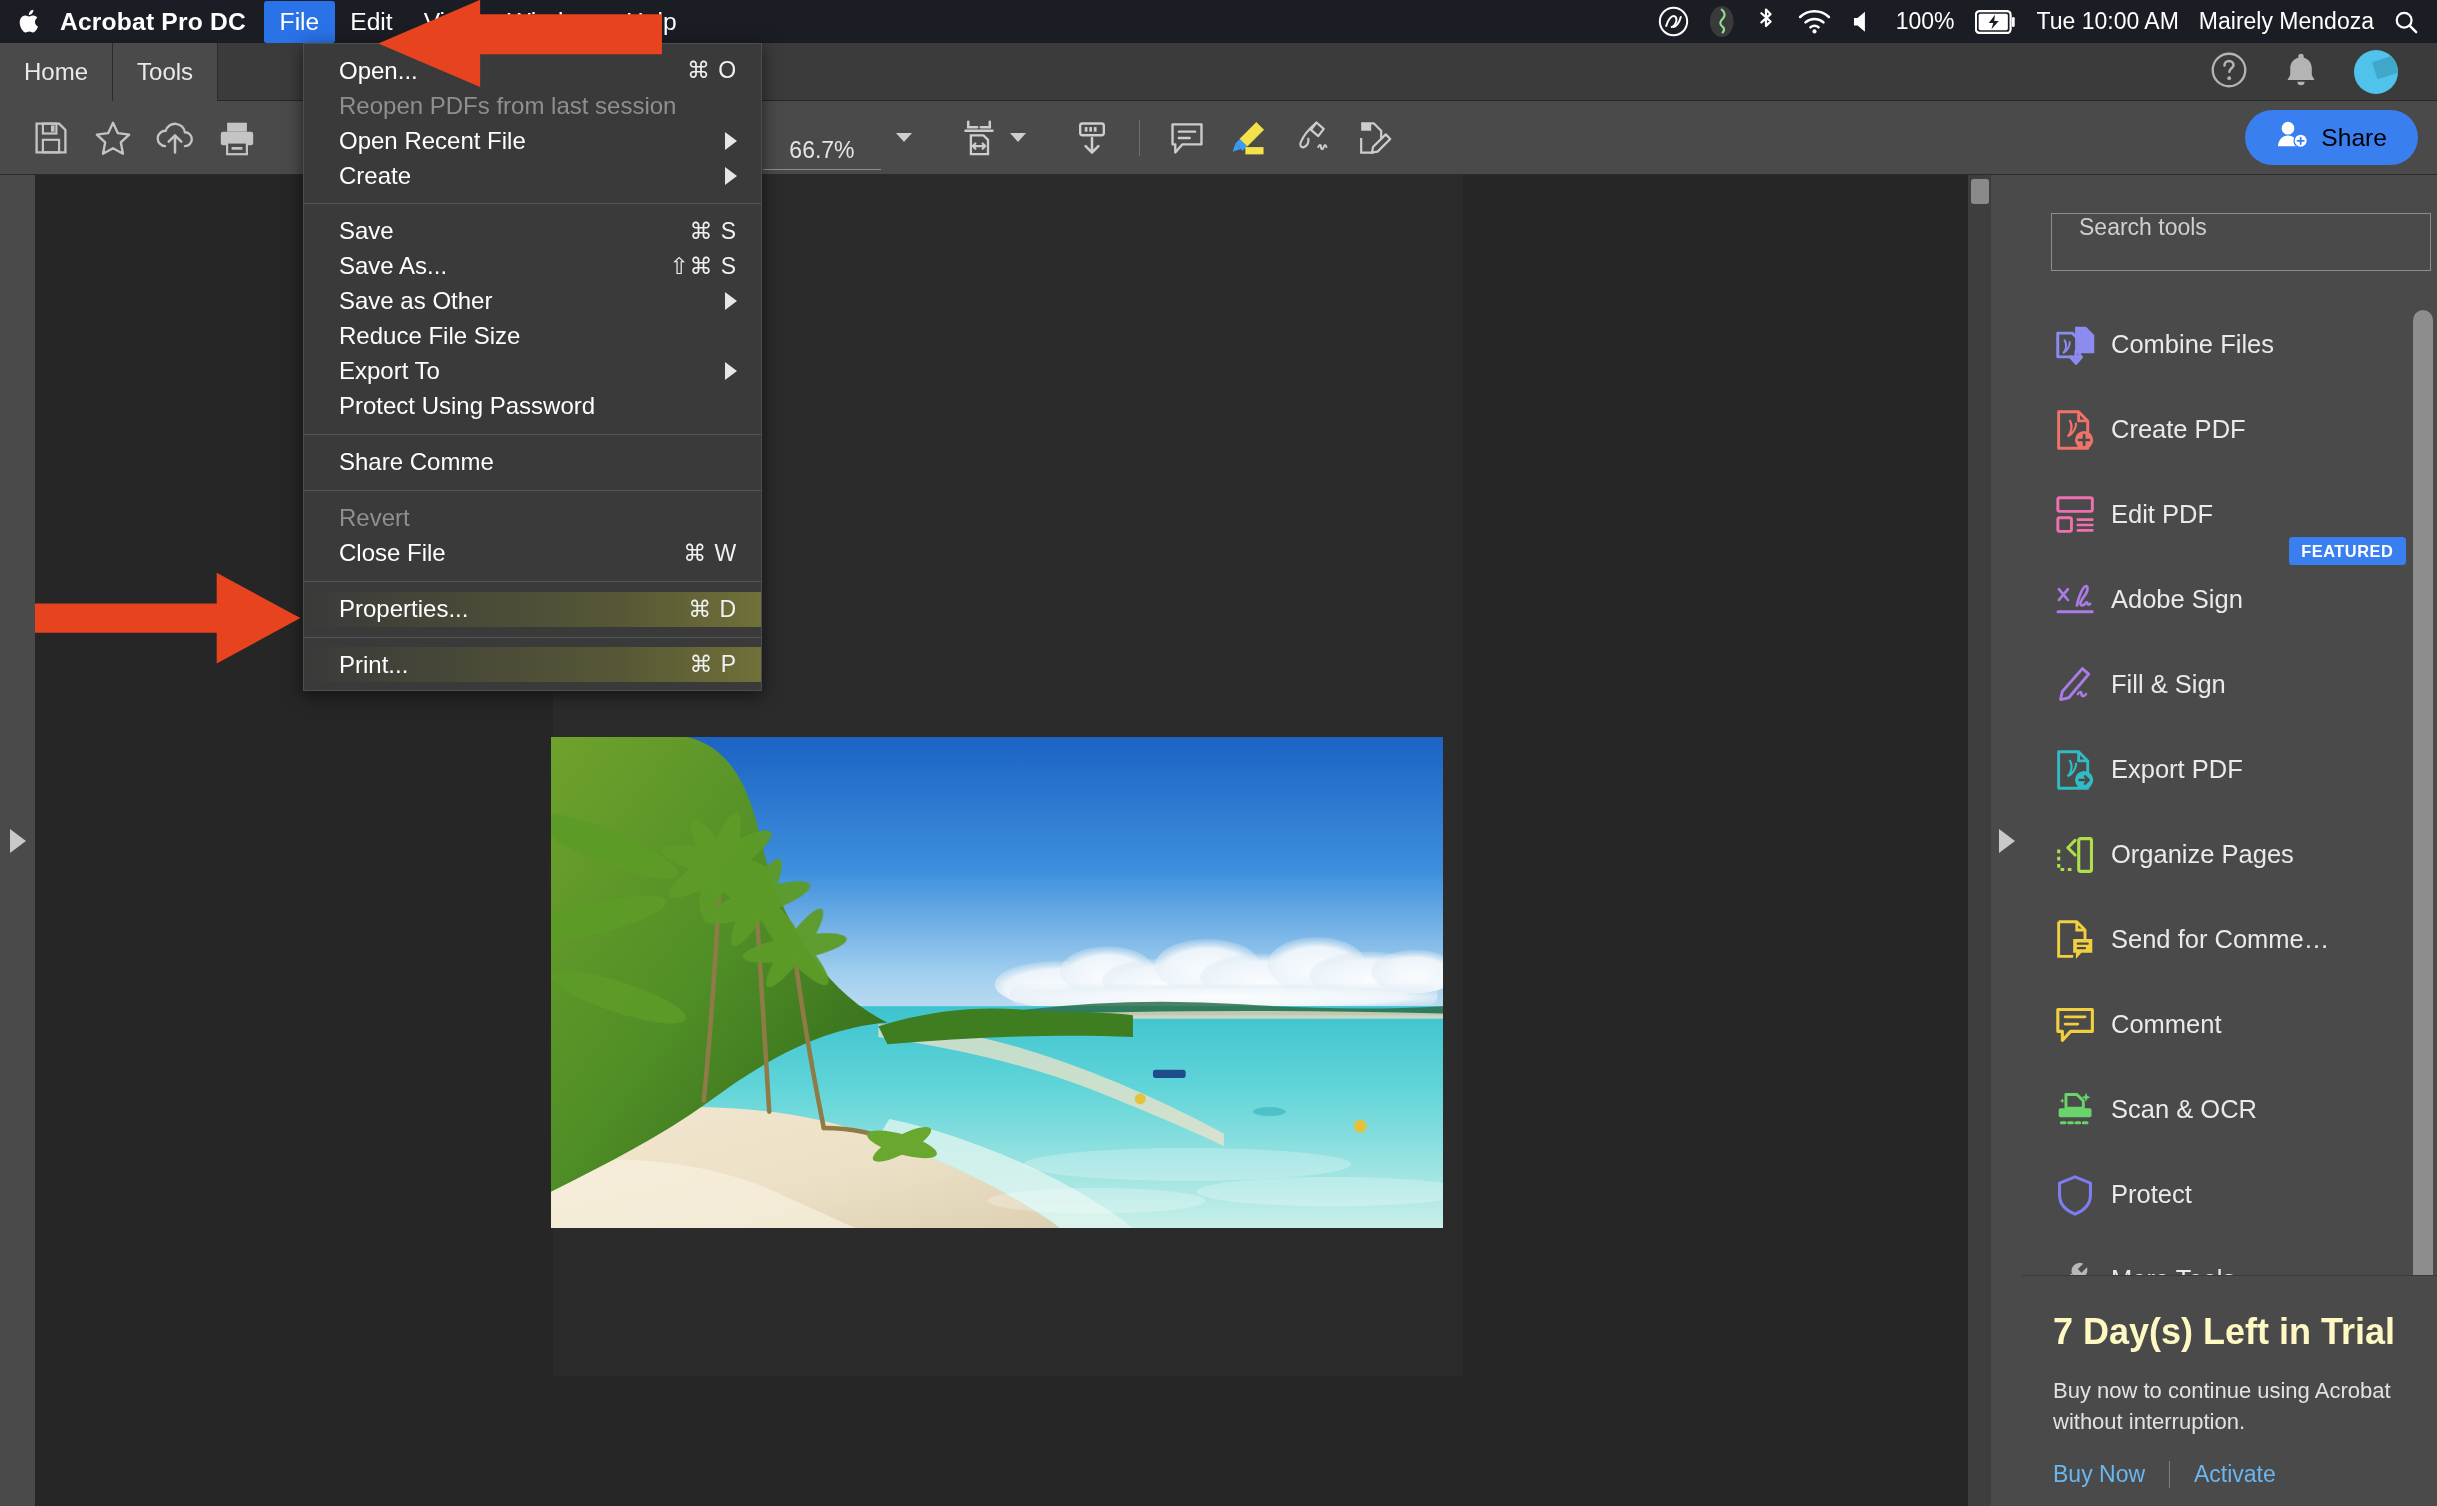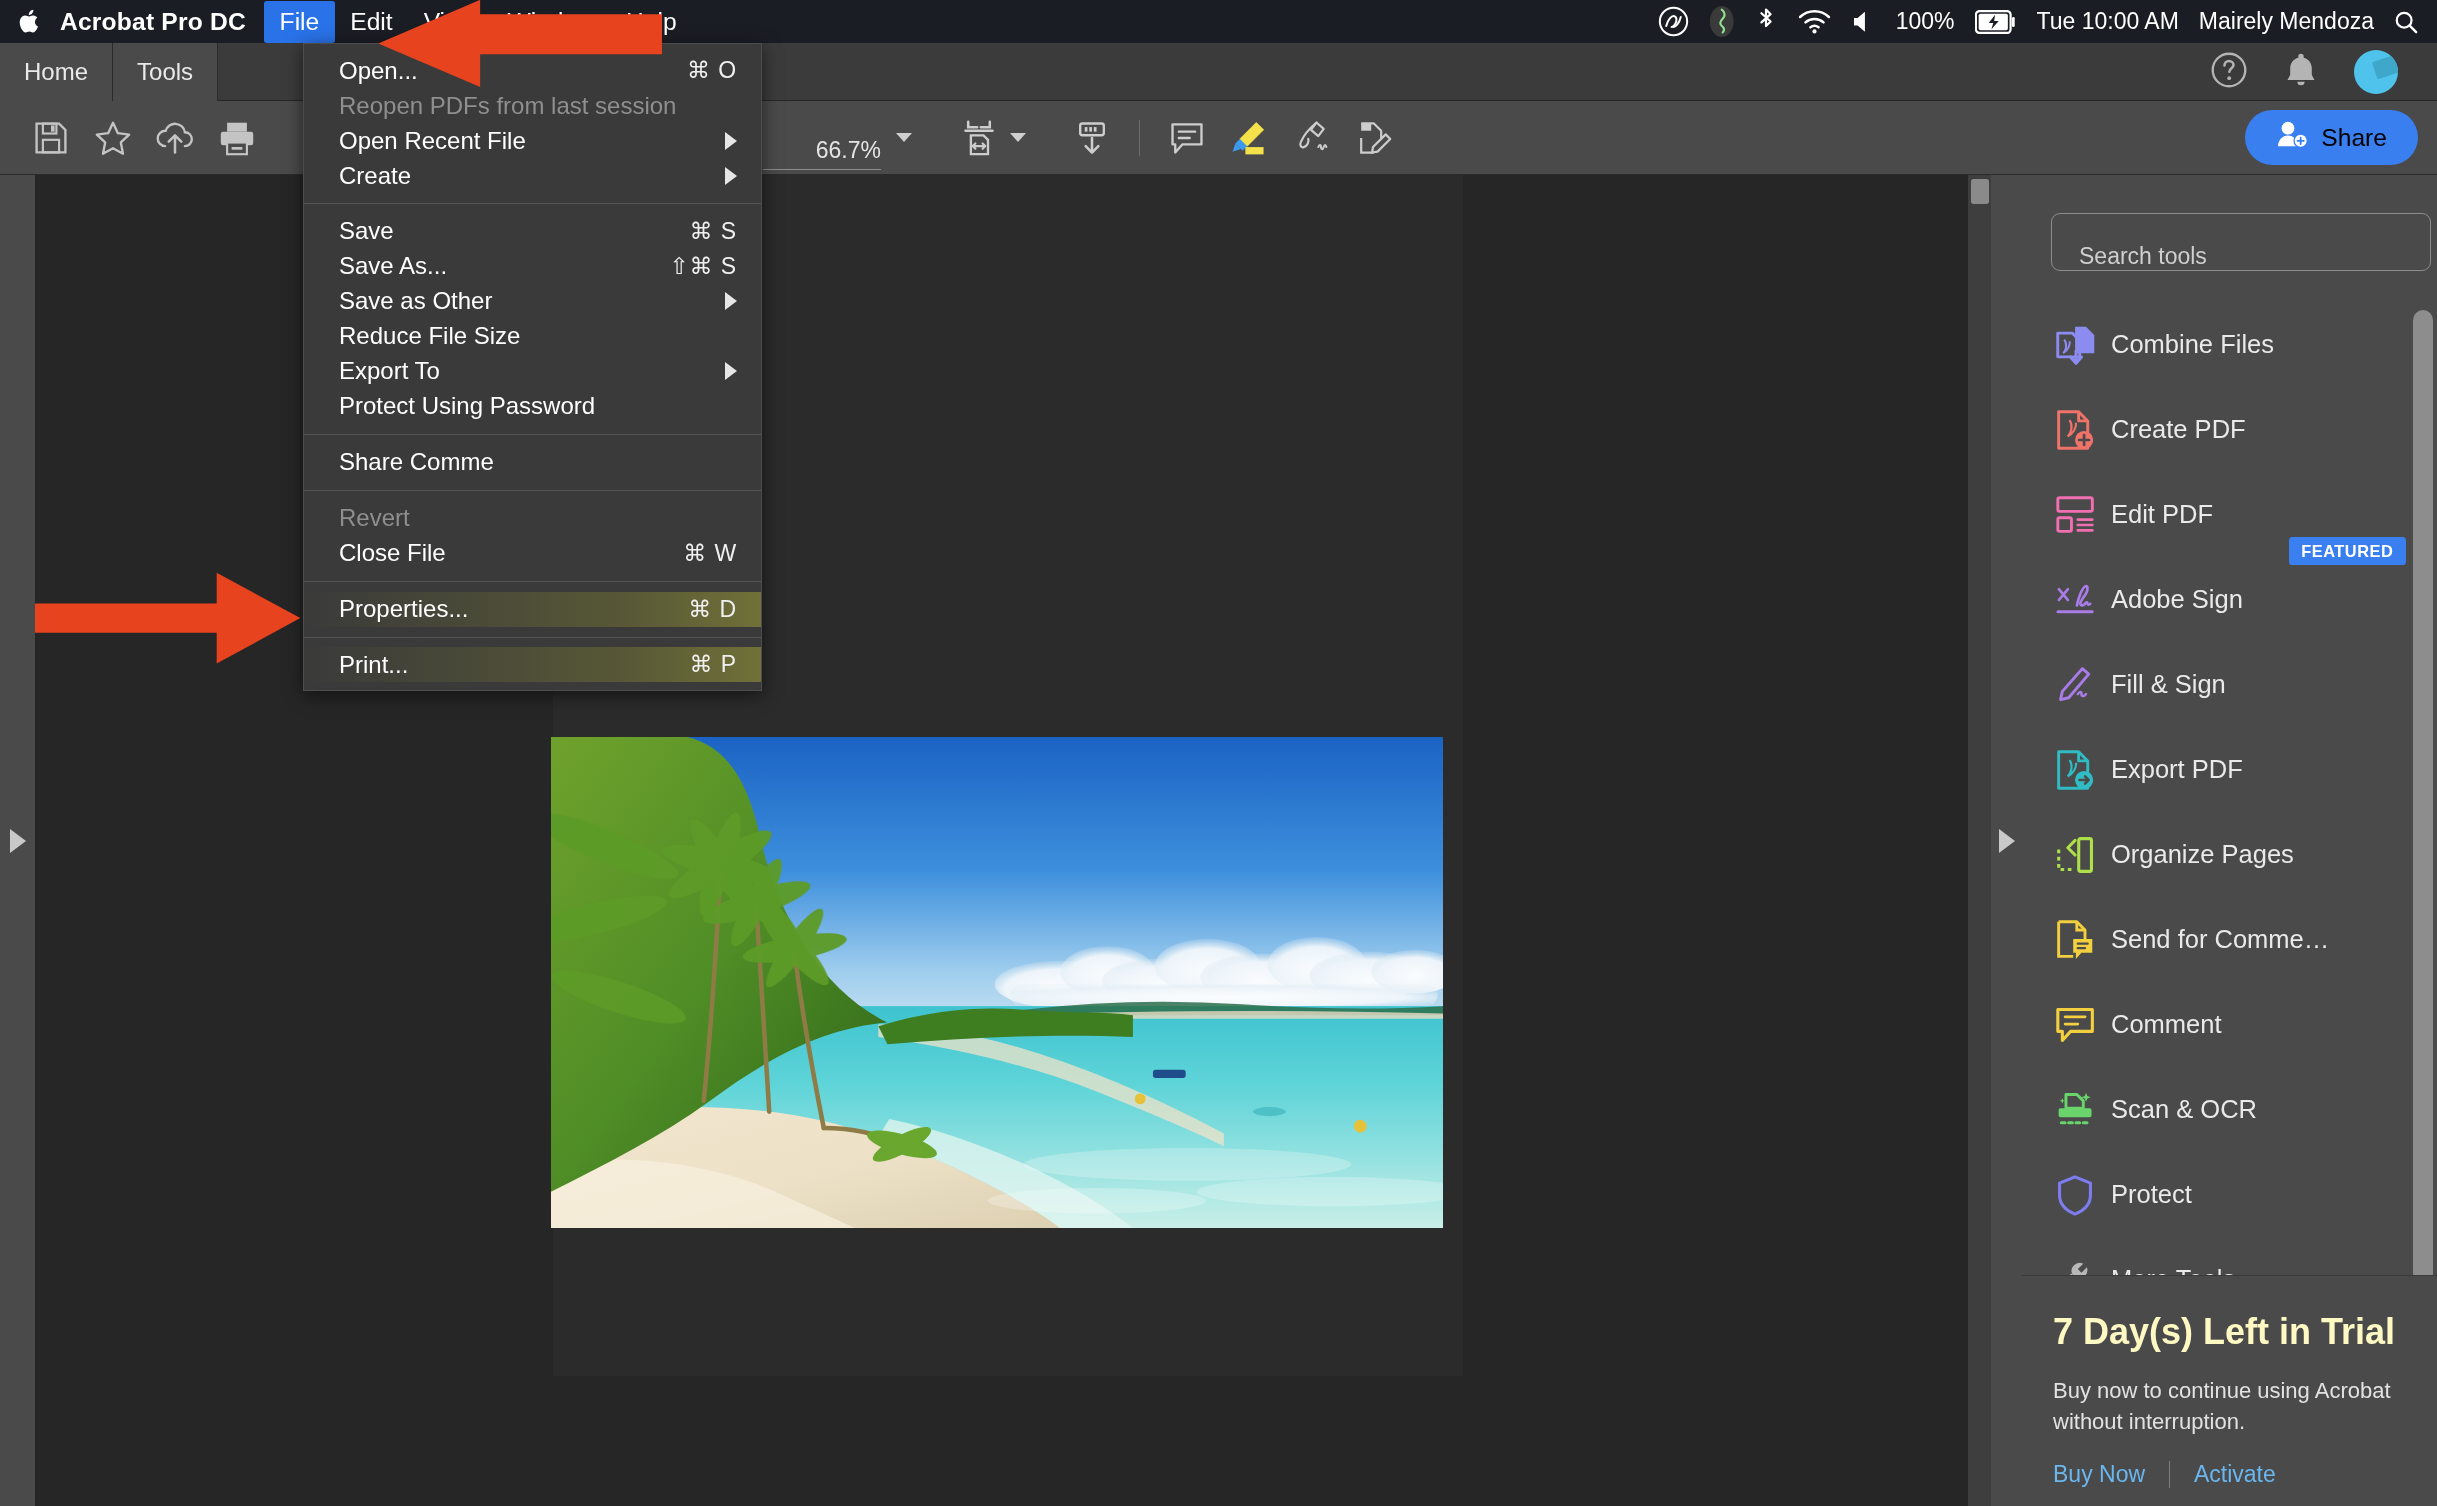--- a/index.html
+++ b/index.html
@@ -73,21 +73,21 @@
   .tb-btn {
     width: 62px; height: 56px; display: flex; align-items: center; justify-content: center;
     border-radius: 3.6px;
   }
   .tb-sep { width: 0.9px; height: 36px; background: #6d6d6d; margin: 0 16.4px; }
   .tb-page {
     font-size: 23px; color: #d6d6d6; min-width: 53px; text-align: center;
   }
   .zoom-wrap { display: flex; align-items: center; margin-left: 7.3px; }
   .zoom-field {
-    width: 118px; border-bottom: 0.9px solid #8d8d8d; text-align: right;
+    width: 118px; border-bottom: 0.9px solid #8d8d8d; text-align: center;
     font-size: 23px; color: #e4e4e4; padding-bottom: 4.5px; margin-top: 32px;
   }
   .caret-dn {
     width: 0; height: 0; margin-left: 14.6px;
     border-left: 8.2px solid transparent; border-right: 8.2px solid transparent;
     border-top: 9px solid #cfcfcf;
   }
   .share-btn {
     margin-left: auto; display: flex; align-items: center; gap: 12.7px;
     background: #3a7ff0; color: #000000; border-radius: 31px;
@@ -133,22 +133,22 @@
     background: #4a4a4a; display: flex; align-items: center; justify-content: center;
   }
 
   
   #toolspanel {
     position: absolute; left: 2022px; top: 0; width: 416px; height: 1332px;
     background: #4a4a4a;
   }
   #searchbox {
     position: absolute; left: 29px; top: 38px; width: 380px; height: 58px;
-    border: 0.9px solid #8d8d8d; background: #4a4a4a; border-radius: 9px;
-    display: flex; align-items: flex-end; padding-left: 27px;
+    border: 0.9px solid #8d8d8d; background: #4a4a4a; border-radius: 0;
+    display: flex; align-items: flex-start; padding-left: 27px;
     font-size: 23px; color: #cfcfcf;
   }
   #toollist {
     position: absolute; left: 0; top: 127px; width: 416px; height: 1146px;
     overflow: hidden;
   }
   .tool-row {
     display: flex; align-items: center; height: 85px; padding-left: 33px;
     position: relative;
   }

